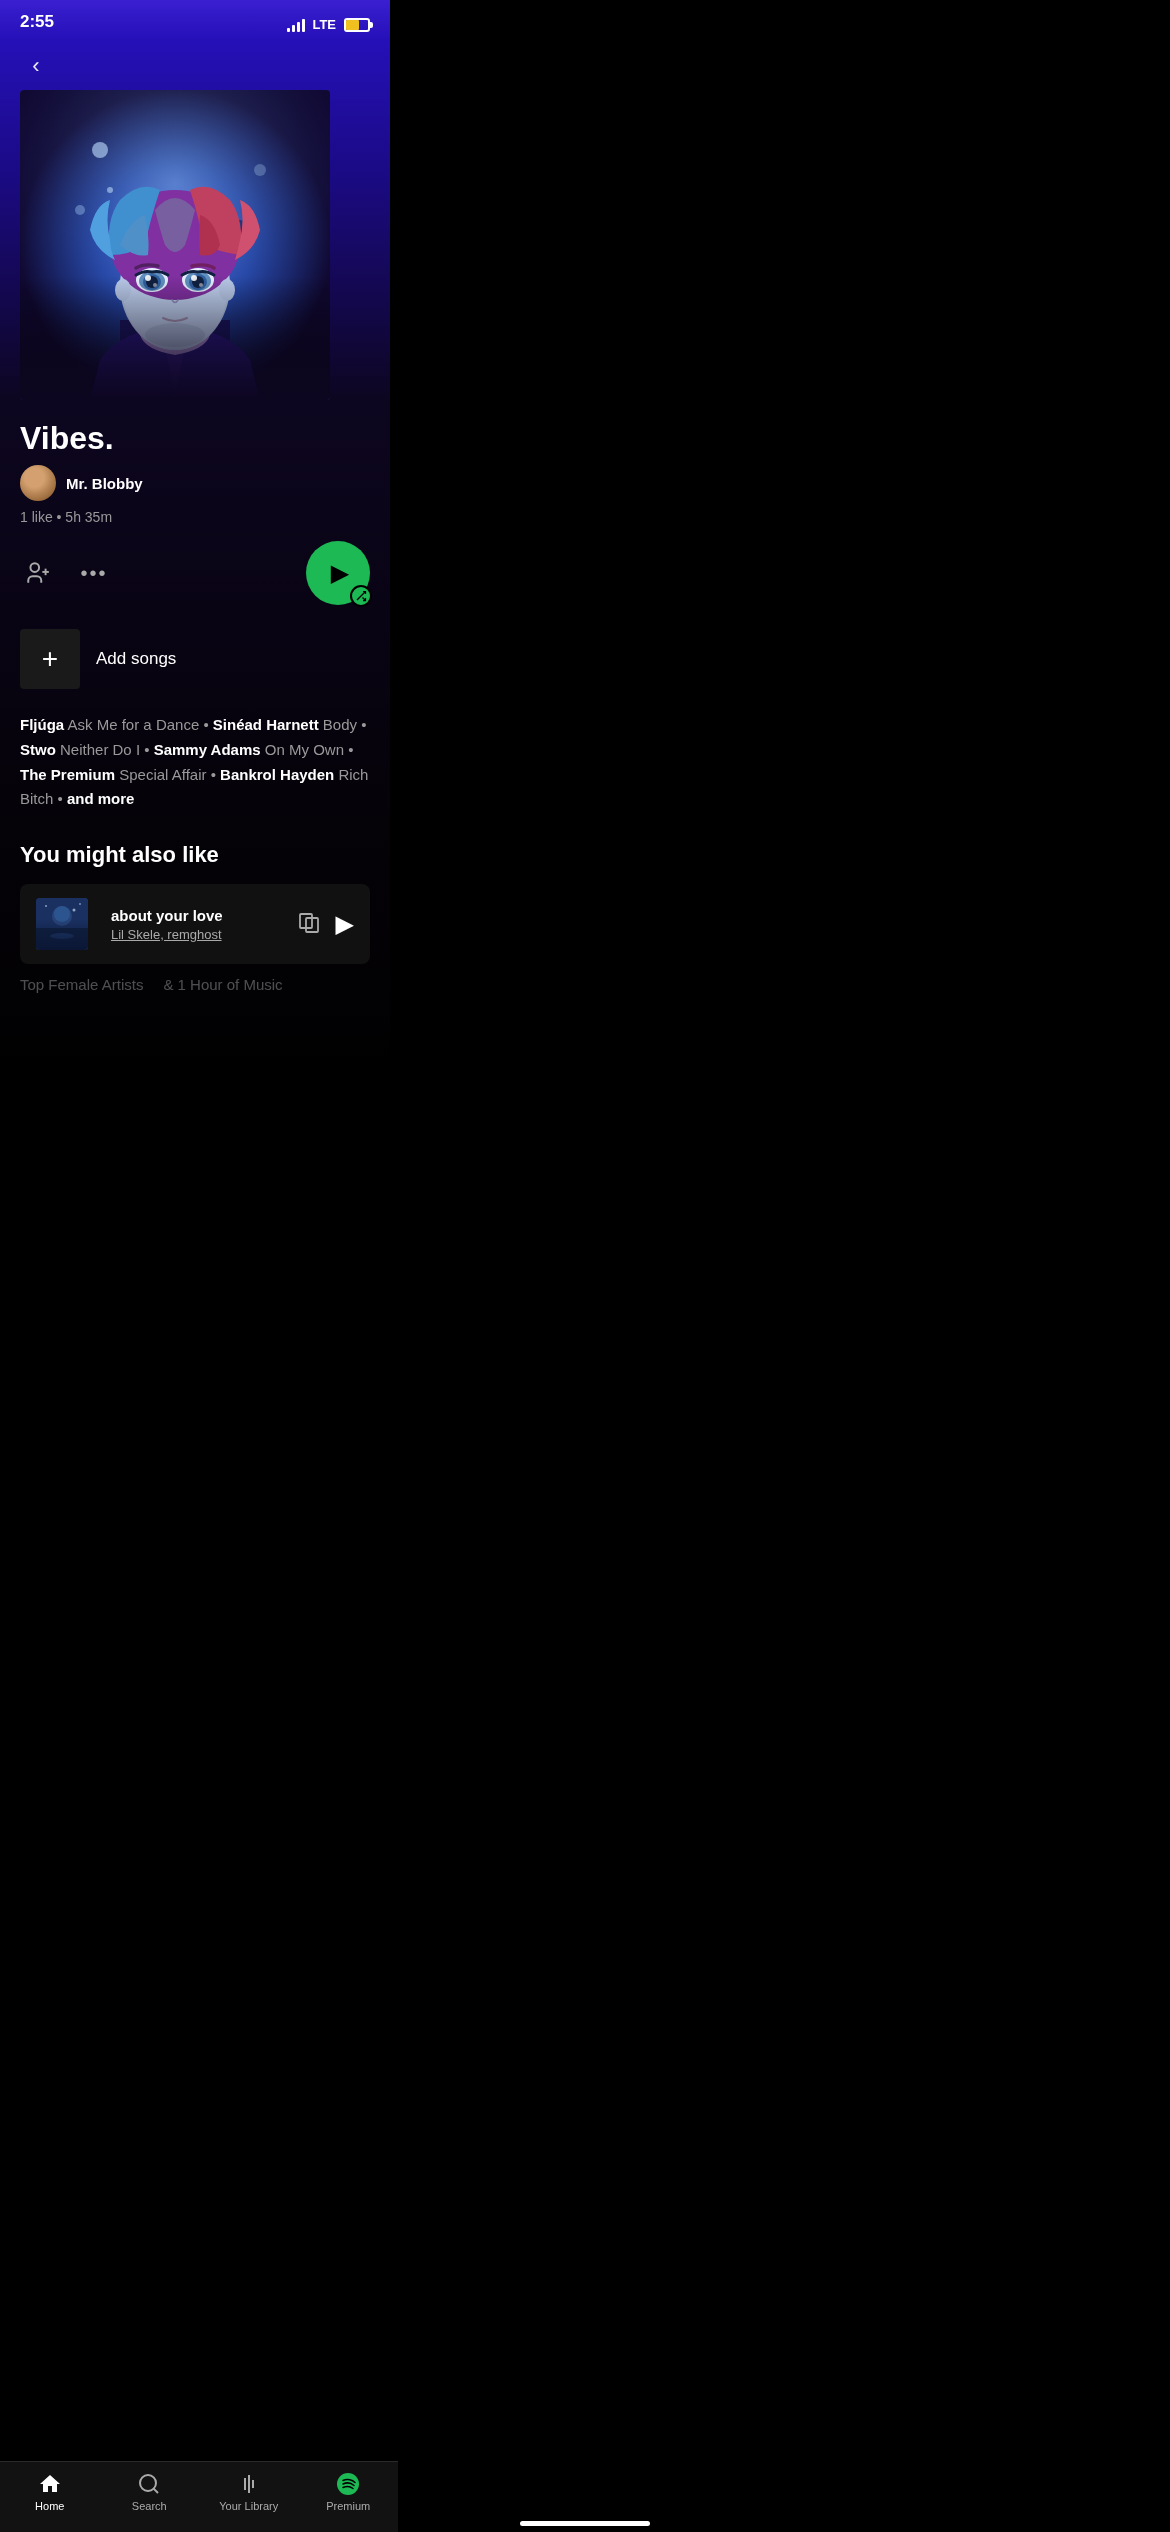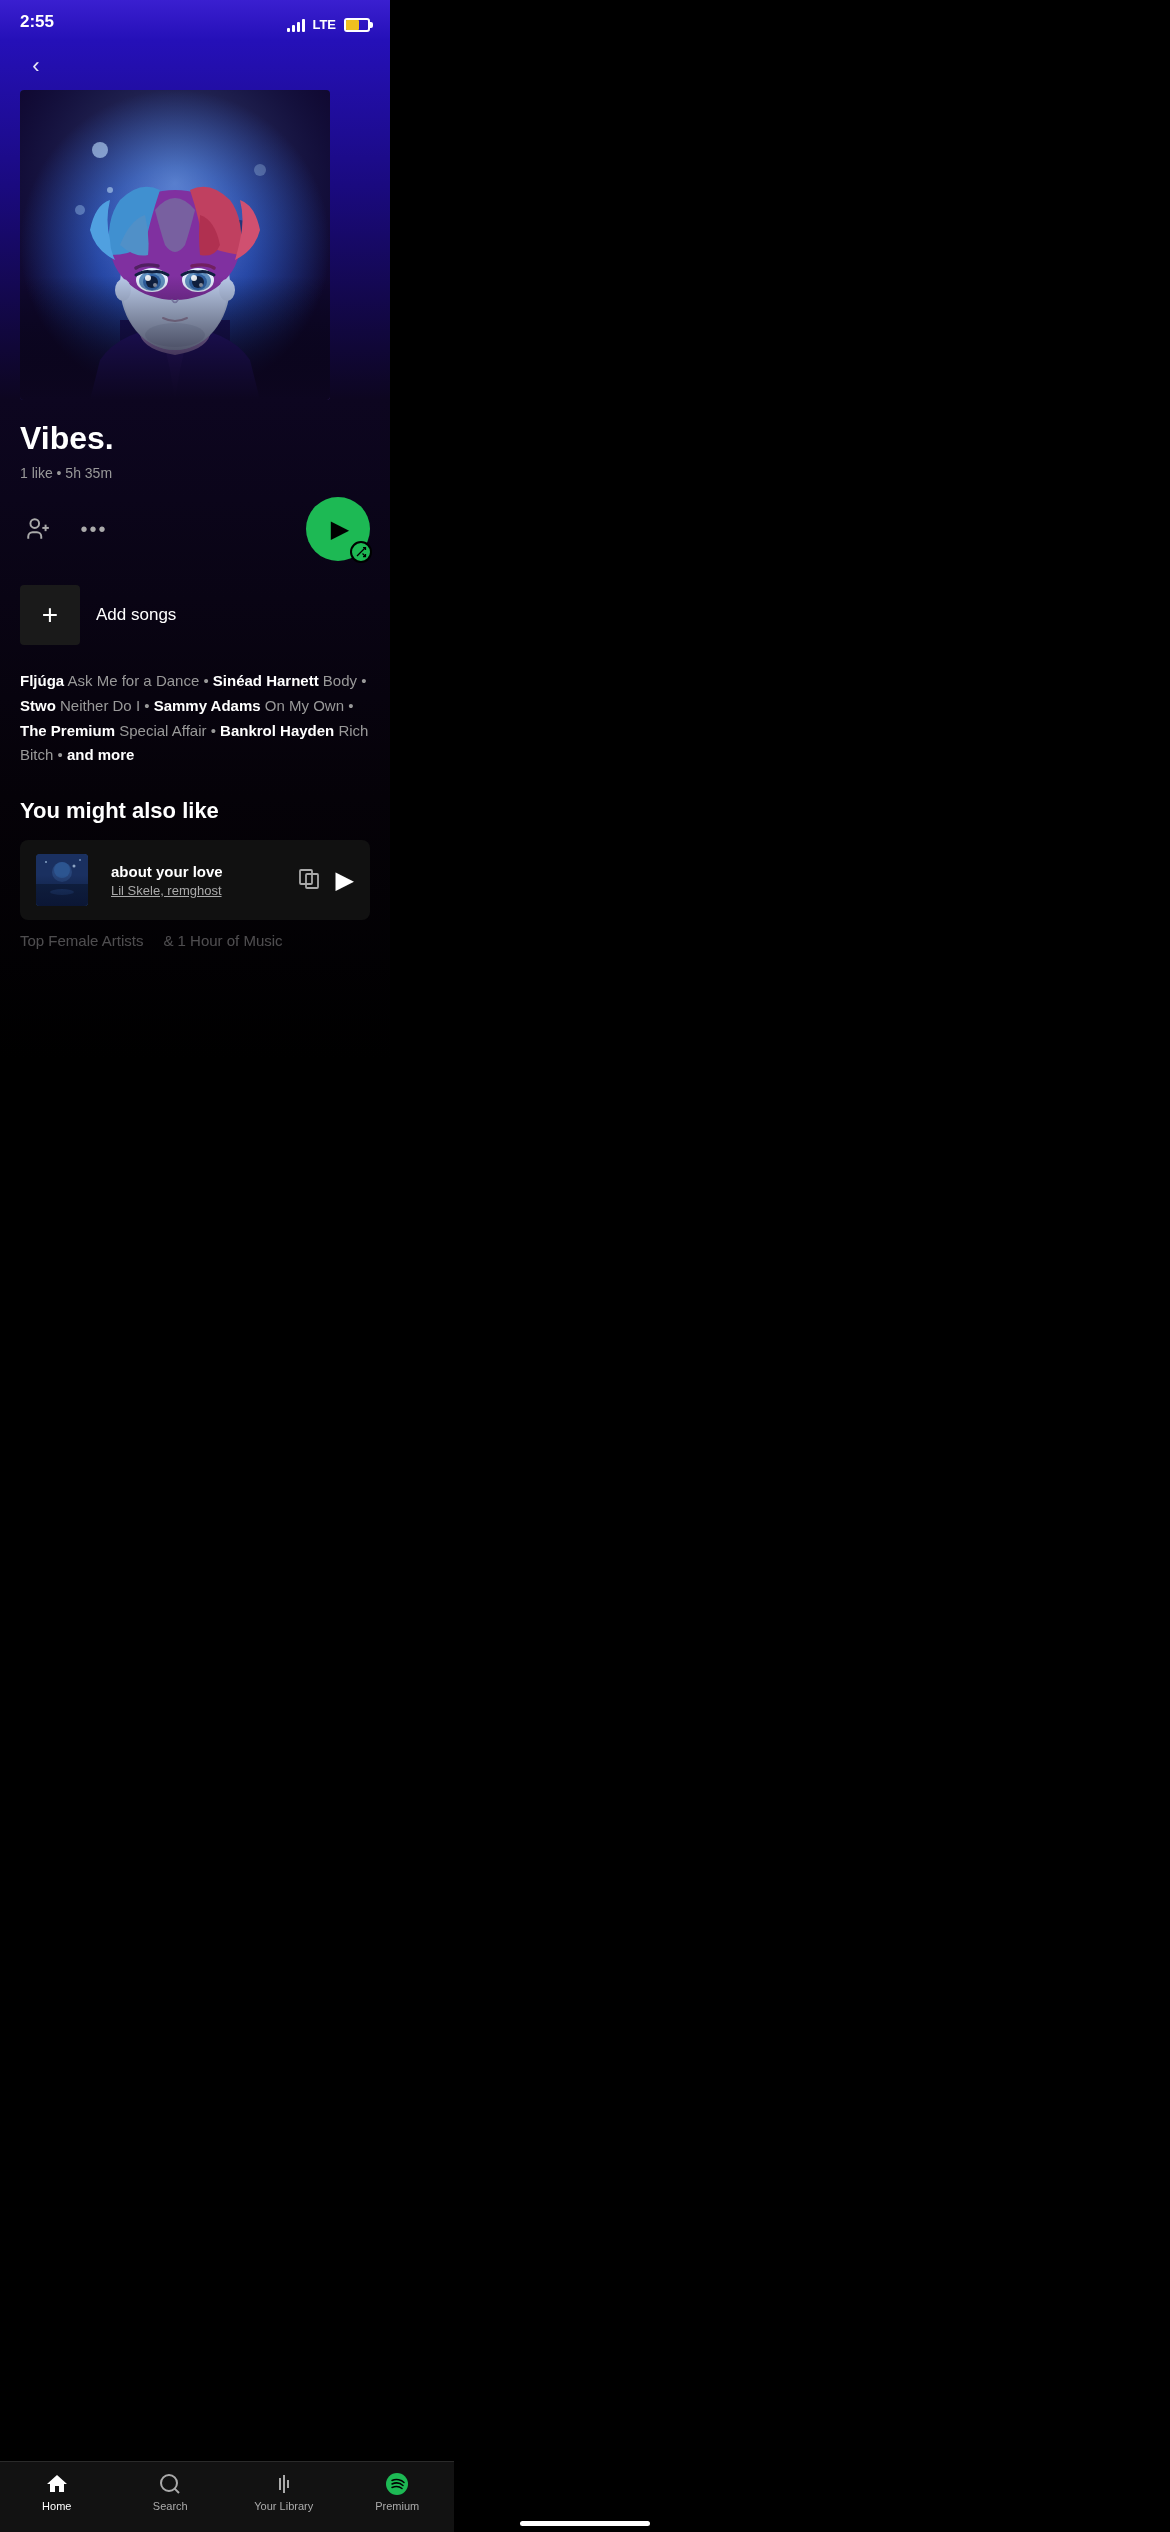--- a/index.html
+++ b/index.html
@@ -360,21 +360,21 @@
       color: #fff;
       background: none;
       border: none;
       cursor: pointer;
     }
 
     .bottom-nav {
       position: fixed;
       bottom: 0;
       left: 0;
-      width: 454px;
+      width: 398px;
       background: #121212;
       border-top: 1px solid #2a2a2a;
       display: flex;
       justify-content: space-around;
       padding: 10px 0 20px;
     }
 
     .nav-item {
       display: flex;
       flex-direction: column;
@@ -524,20 +524,26 @@
         </defs>
         <rect width="310" height="310" fill="url(#bottomFade)"></rect>
       </svg>
     </div>
   </div>
 </div>
 
 <div class="playlist-info">
   <h1 class="playlist-title">Vibes.</h1>
 
+  <div class="creator-row">
+    <div class="creator-avatar">
+      <div class="creator-avatar-inner"></div>
+    </div>
+    <span class="creator-name">Mr. Blobby</span>
+  </div>
 
   <div class="playlist-meta">1 like • 5h 35m</div>
 
   <div class="controls-row">
     <div class="controls-left">
       <button class="follow-btn">
         <svg width="26" height="26" viewBox="0 0 24 24" fill="none" stroke="#aaa" stroke-width="1.8">
           <circle cx="9" cy="7" r="4"></circle>
           <path d="M3 21v-2a4 4 0 0 1 4-4h4a4 4 0 0 1 4 4v2"></path>
           <line x1="19" y1="8" x2="19" y2="14"></line>

